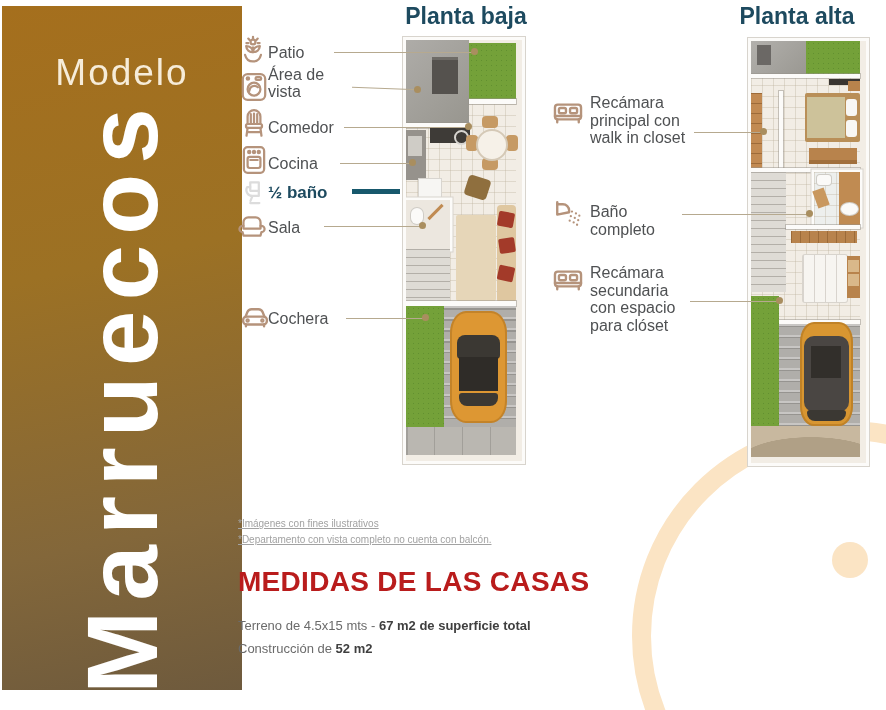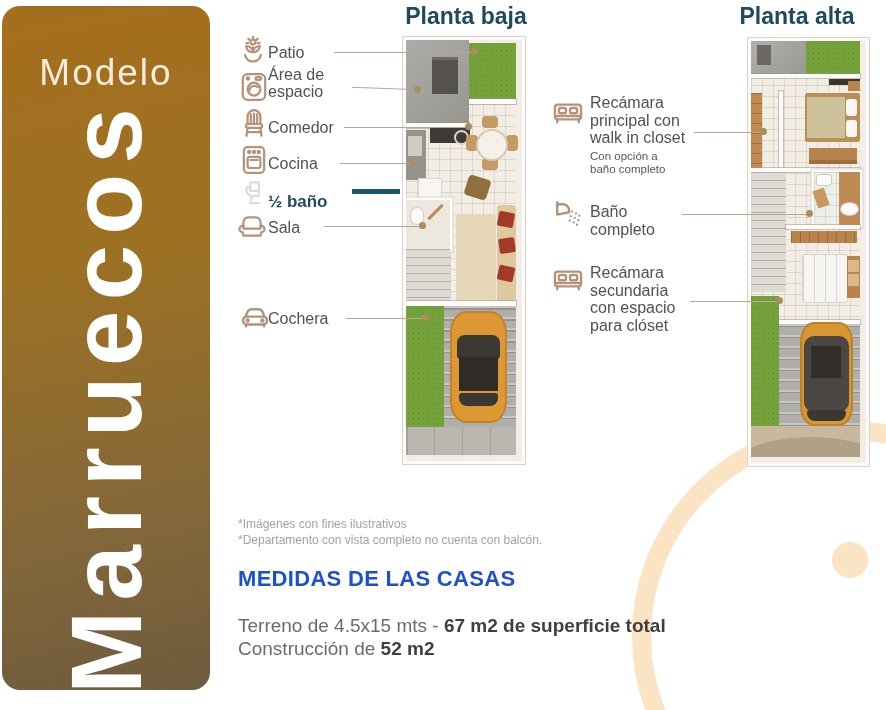--- a/index.html
+++ b/index.html
@@ -2,22 +2,22 @@
 <html><head>
 <meta charset="utf-8">
 <style>
   html,body{margin:0;padding:0;background:#fff;}
   .canvas{position:relative;width:886px;height:710px;background:#ffffff;overflow:hidden;
           font-family:"Liberation Sans",sans-serif;}
   
   .ring{position:absolute;left:632px;top:421px;width:392px;height:392px;border:19px solid #fbe4c4;border-radius:50%;z-index:0;}
   .pdot{position:absolute;left:832px;top:542px;width:36px;height:36px;border-radius:50%;background:#fbe4c4;z-index:0;}
   
-  .panel{position:absolute;left:2px;top:6px;width:208px;height:684px;z-index:1;
-         background:linear-gradient(168deg,#a56f1d 0%,#9c7124 38%,#83673a 76%,#6e5a3d 100%);border-radius:18px;}
+  .panel{position:absolute;left:2px;top:6px;width:240px;height:684px;z-index:1;
+         background:linear-gradient(168deg,#a56f1d 0%,#9c7124 38%,#83673a 76%,#6e5a3d 100%);}
   .modelo{position:absolute;top:46px;left:0;width:100%;text-align:center;font-size:37px;font-weight:400;
           color:#f6ecd9;letter-spacing:2px;}
   .marruecos{position:absolute;top:100px;left:50%;transform:translateX(-50%) rotate(180deg);
              writing-mode:vertical-rl;height:588px;font-size:100px;font-weight:700;color:#ffffff;
              letter-spacing:10px;line-height:1;white-space:nowrap;}
   
   .h-teal{position:absolute;font-weight:700;color:#1d4a5f;font-size:23px;text-align:center;z-index:2;}
   .lbl{position:absolute;width:84px;text-align:left;font-size:16px;color:#4f5153;line-height:17px;z-index:2;}
   .lbl-alta{width:100px;line-height:17.5px;}
   .sub{font-size:11.5px;line-height:13px;color:#55575a;margin-top:3px;}
@@ -41,23 +41,23 @@
                           radial-gradient(rgba(10,60,0,.16) 12%,transparent 13%);
          background-size:6px 6px,5px 5px;}
   .pavers{background-color:#b0aeaa;
           background-image:repeating-linear-gradient(180deg,rgba(255,255,255,.3) 0 2px,rgba(90,88,84,.3) 2px 3.5px,transparent 3.5px 11px);}
   .stairsx{background-color:#dedbd5;
            background-image:repeating-linear-gradient(180deg,#b3afa8 0 1.5px,transparent 1.5px 8px);}
   .sidewalk{background-color:#bab7b1;
             background-image:repeating-linear-gradient(90deg,rgba(90,88,84,.25) 0 1.5px,transparent 1.5px 28px);}
   .wall{background:#fcfbf9;box-shadow:0 0 0 1px rgba(150,145,138,.5);}
   
-  .foot{position:absolute;font-size:12px;line-height:16px;color:#a2a2a2;z-index:2;}
-  .medidas-h{position:absolute;font-size:22px;font-weight:700;color:#1d4ed8;letter-spacing:.3px;z-index:2;}
-  .body-text{position:absolute;font-size:19px;line-height:22.5px;color:#6b6b6b;z-index:2;}
+  .foot{position:absolute;font-size:10px;line-height:16px;color:#a2a2a2;z-index:2;text-decoration:underline;}
+  .medidas-h{position:absolute;font-size:28px;font-weight:700;color:#b91c1c;letter-spacing:.3px;z-index:2;}
+  .body-text{position:absolute;font-size:13px;line-height:22.5px;color:#6b6b6b;z-index:2;}
   .body-text .b{font-weight:700;color:#3f3f3f;}
 </style>
 </head>
 <body>
 
 <div class="canvas">
 
   <div class="ring"></div>
   <div class="pdot"></div>
 
@@ -167,21 +167,21 @@
         <g class="ic">
       <rect x="4.5" y="3" width="21" height="24" rx="4.5"></rect>
       <circle cx="15" cy="17" r="6"></circle>
       <path d="M10.6 18.6a4.8 4.8 0 0 1 8-3.4"></path>
       <circle cx="9.3" cy="7" r="1.1"></circle>
       <rect x="16.5" y="5.8" width="5.2" height="2.6" rx="1.2"></rect>
     </g>
       </svg></span>
   <div class="lbl" style="left:268px;top:66px;">
     <div>Área de</div>
-    <div>espacio</div>
+    <div>vista</div>
   </div>
   <div class="lead" style="left:352px;top:88px;width:66px;transform:rotate(2deg);"></div>
   <div class="dot" style="left:414px;top:86px;"></div>
 
   <span class="icon" style="left:238px;top:108px;">
     <svg width="32" height="32" viewBox="0 0 30 30">
         <g class="ic">
       <path d="M9 15V8a6 6 0 0 1 12 0v7"></path>
       <path d="M12 5.8V15M15 5.2V15M18 5.8V15"></path>
       <rect x="7.5" y="15" width="15" height="3.6" rx="1.6"></rect>
@@ -208,21 +208,21 @@
   <div class="dot" style="left:409px;top:159px;"></div>
 
   <span class="icon" style="left:238px;top:178px;">
     <svg width="32" height="32" viewBox="0 0 30 30">
         <g class="ic ic-faint">
       <path d="M11.5 4h8v8h-8z"></path>
       <path d="M11.5 8.5H8.6a5.6 5.6 0 0 0 5.6 8.3h5.3V12"></path>
       <path d="M13.5 17l-1.8 4.5M11.5 23.5h8.5"></path>
     </g>
       </svg></span>
-  <div class="lbl hl" style="left:268px;top:193px;">½ baño</div>
+  <div class="lbl hl" style="left:268px;top:184px;">½ baño</div>
   <div class="bar" style="left:352px;top:189px;width:48px;height:5px;"></div>
 
   <span class="icon" style="left:236px;top:211px;">
     <svg width="32" height="32" viewBox="0 0 30 30">
         <g class="ic">
       <path d="M7 14v-3.5A4.5 4.5 0 0 1 11.5 6h7A4.5 4.5 0 0 1 23 10.5V14"></path>
       <path d="M7 14a3 3 0 1 0-.8 5.9L7 23h16l.8-3.1A3 3 0 1 0 23 14v2.5H7z"></path>
     </g>
       </svg></span>
   <div class="lbl" style="left:268px;top:219px;">Sala</div>
@@ -249,24 +249,20 @@
       <rect x="3.5" y="8.5" width="23" height="13" rx="2.5"></rect>
       <rect x="7" y="11.5" width="6.2" height="4.6" rx="1.4"></rect>
       <rect x="16.8" y="11.5" width="6.2" height="4.6" rx="1.4"></rect>
       <path d="M3.5 18.5h23M5.5 21.5V24M24.5 21.5V24"></path>
     </g>
       </svg></span>
   <div class="lbl lbl-alta" style="left:590px;top:94px;">
     <div>Recámara</div>
     <div>principal con</div>
     <div>walk in closet</div>
-    <div class="sub">
-      <div>Con opción a</div>
-      <div>baño completo</div>
-    </div>
   </div>
   <div class="lead" style="left:694px;top:132px;width:68px;"></div>
   <div class="dot" style="left:760px;top:128px;"></div>
 
   <span class="icon" style="left:551px;top:198px;">
     <svg width="34" height="34" viewBox="0 0 30 30">
         <g class="ic">
       <path d="M5.5 5.5h5A5.5 5.5 0 0 1 16 11v1.6l-10.5 2z"></path>
       <path d="M5.5 5.5v-1.7"></path>
     </g>

